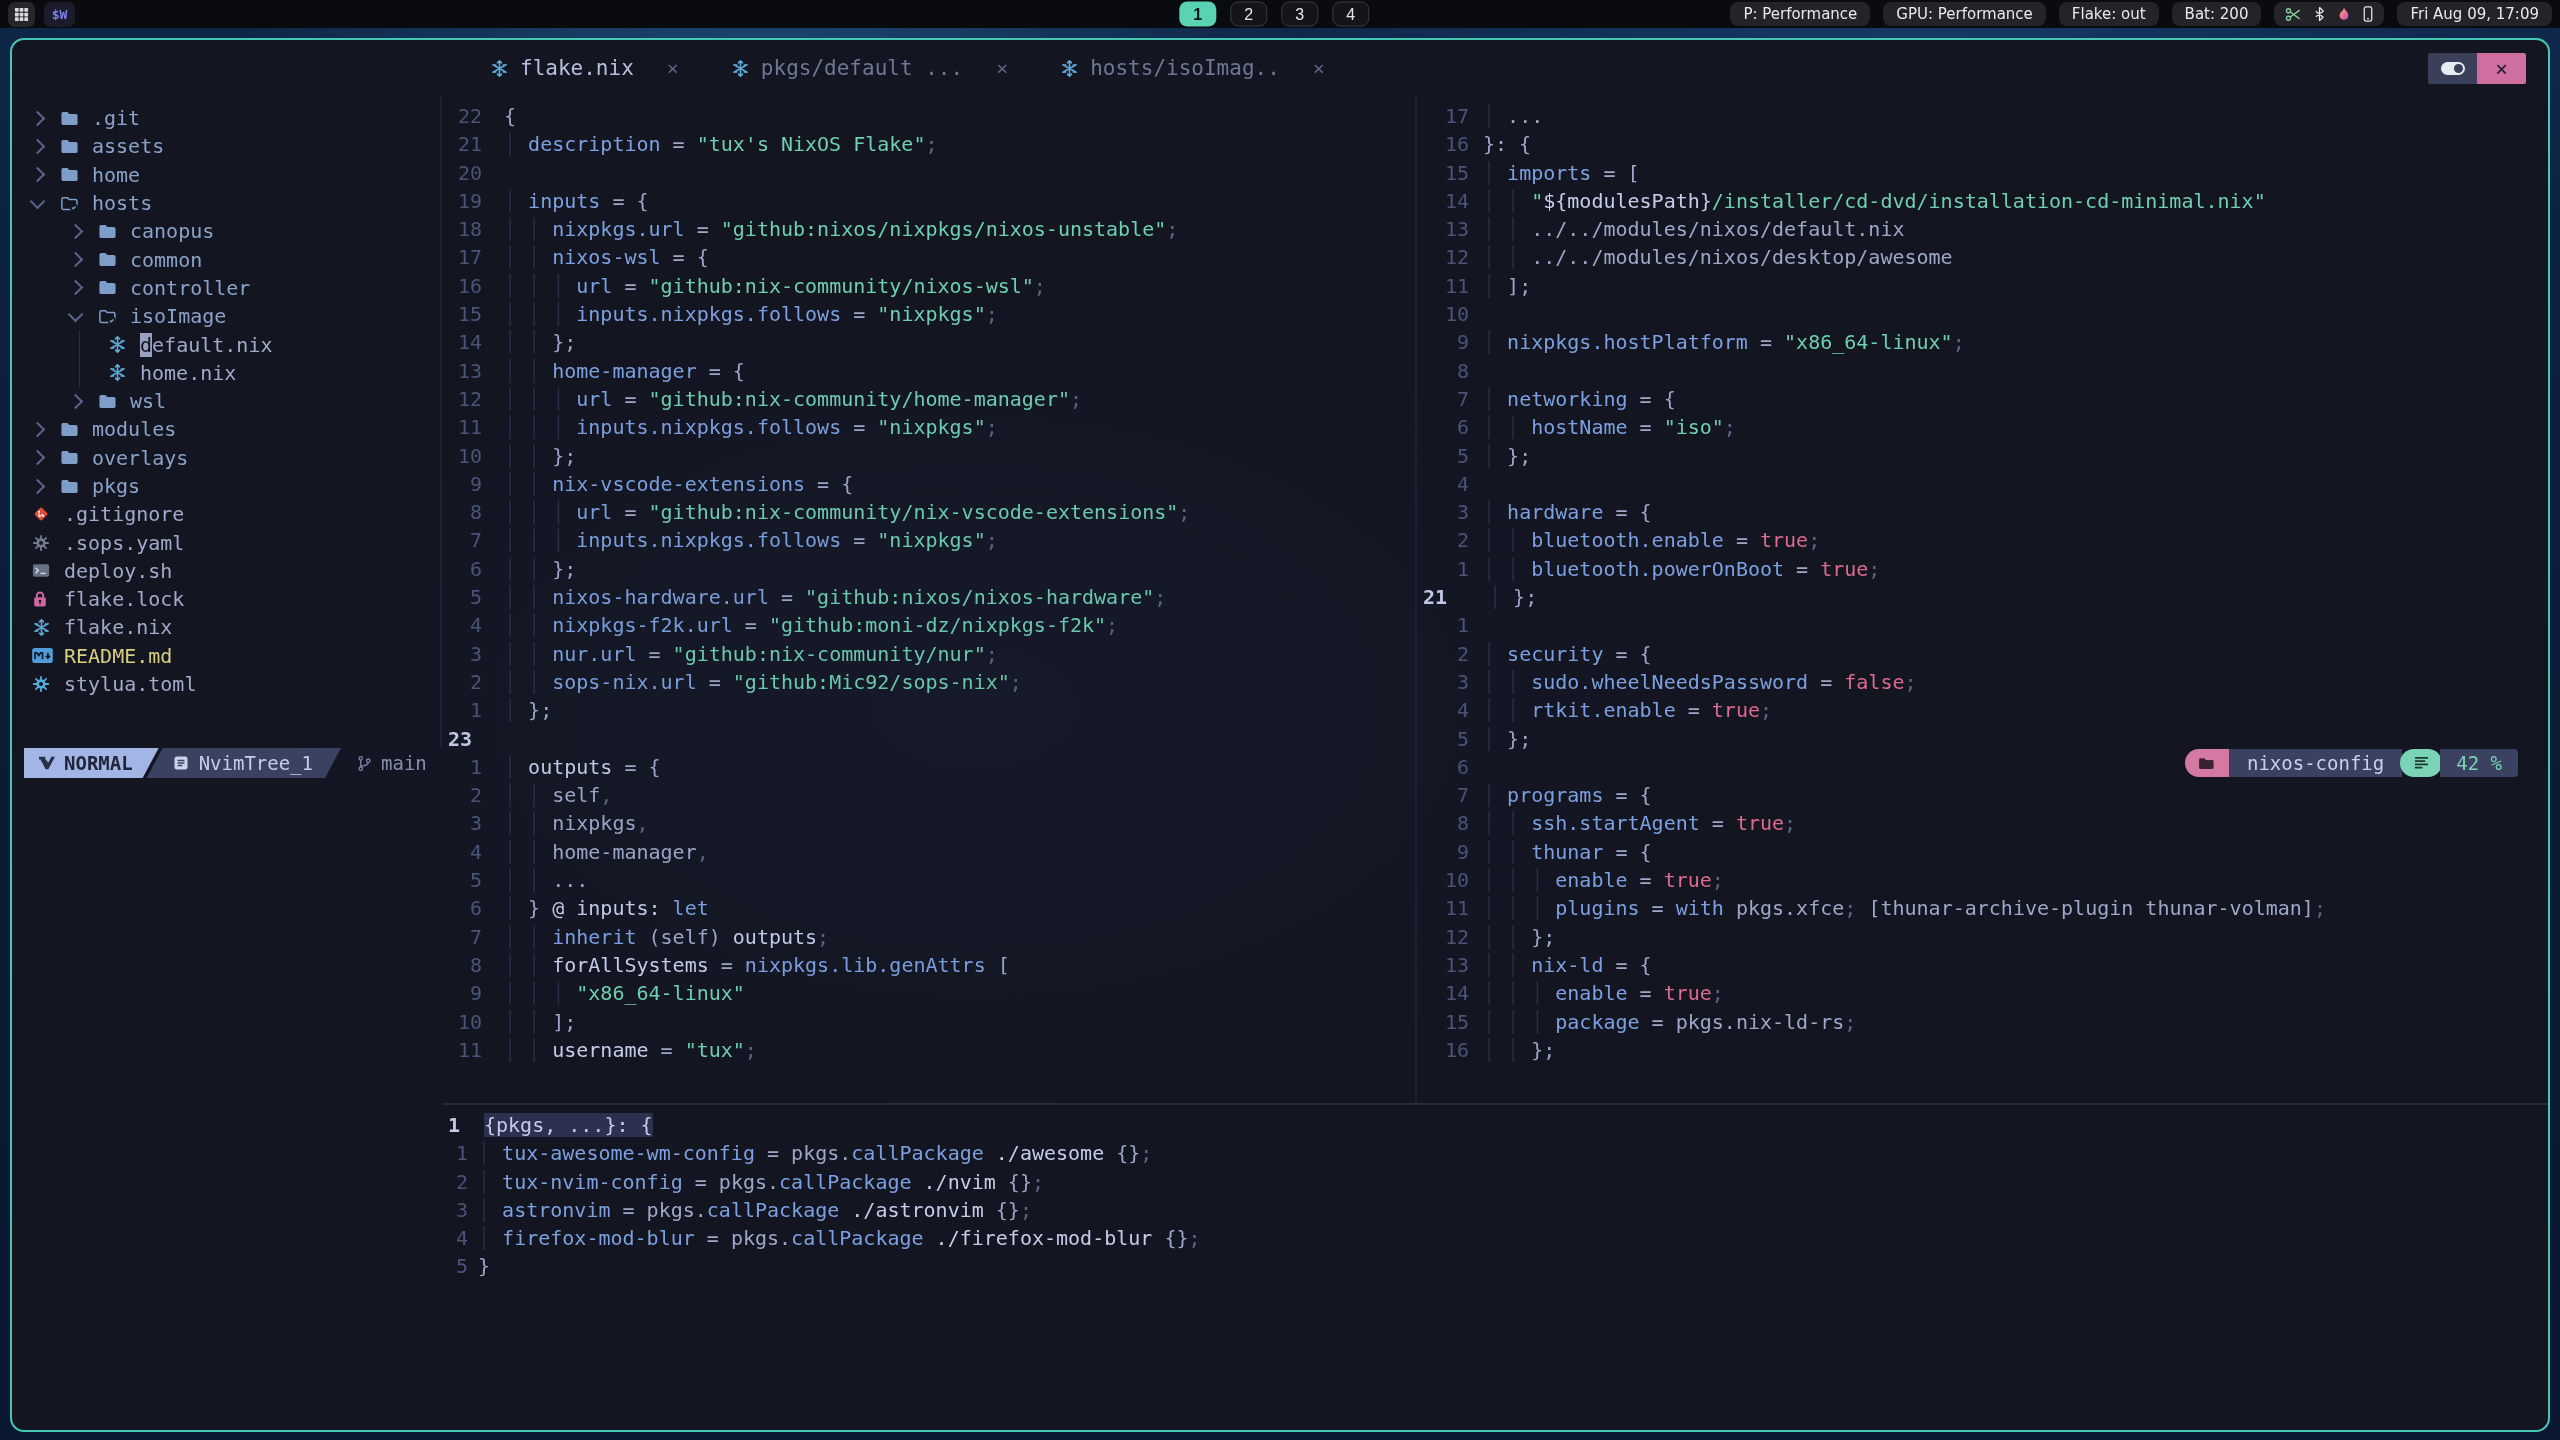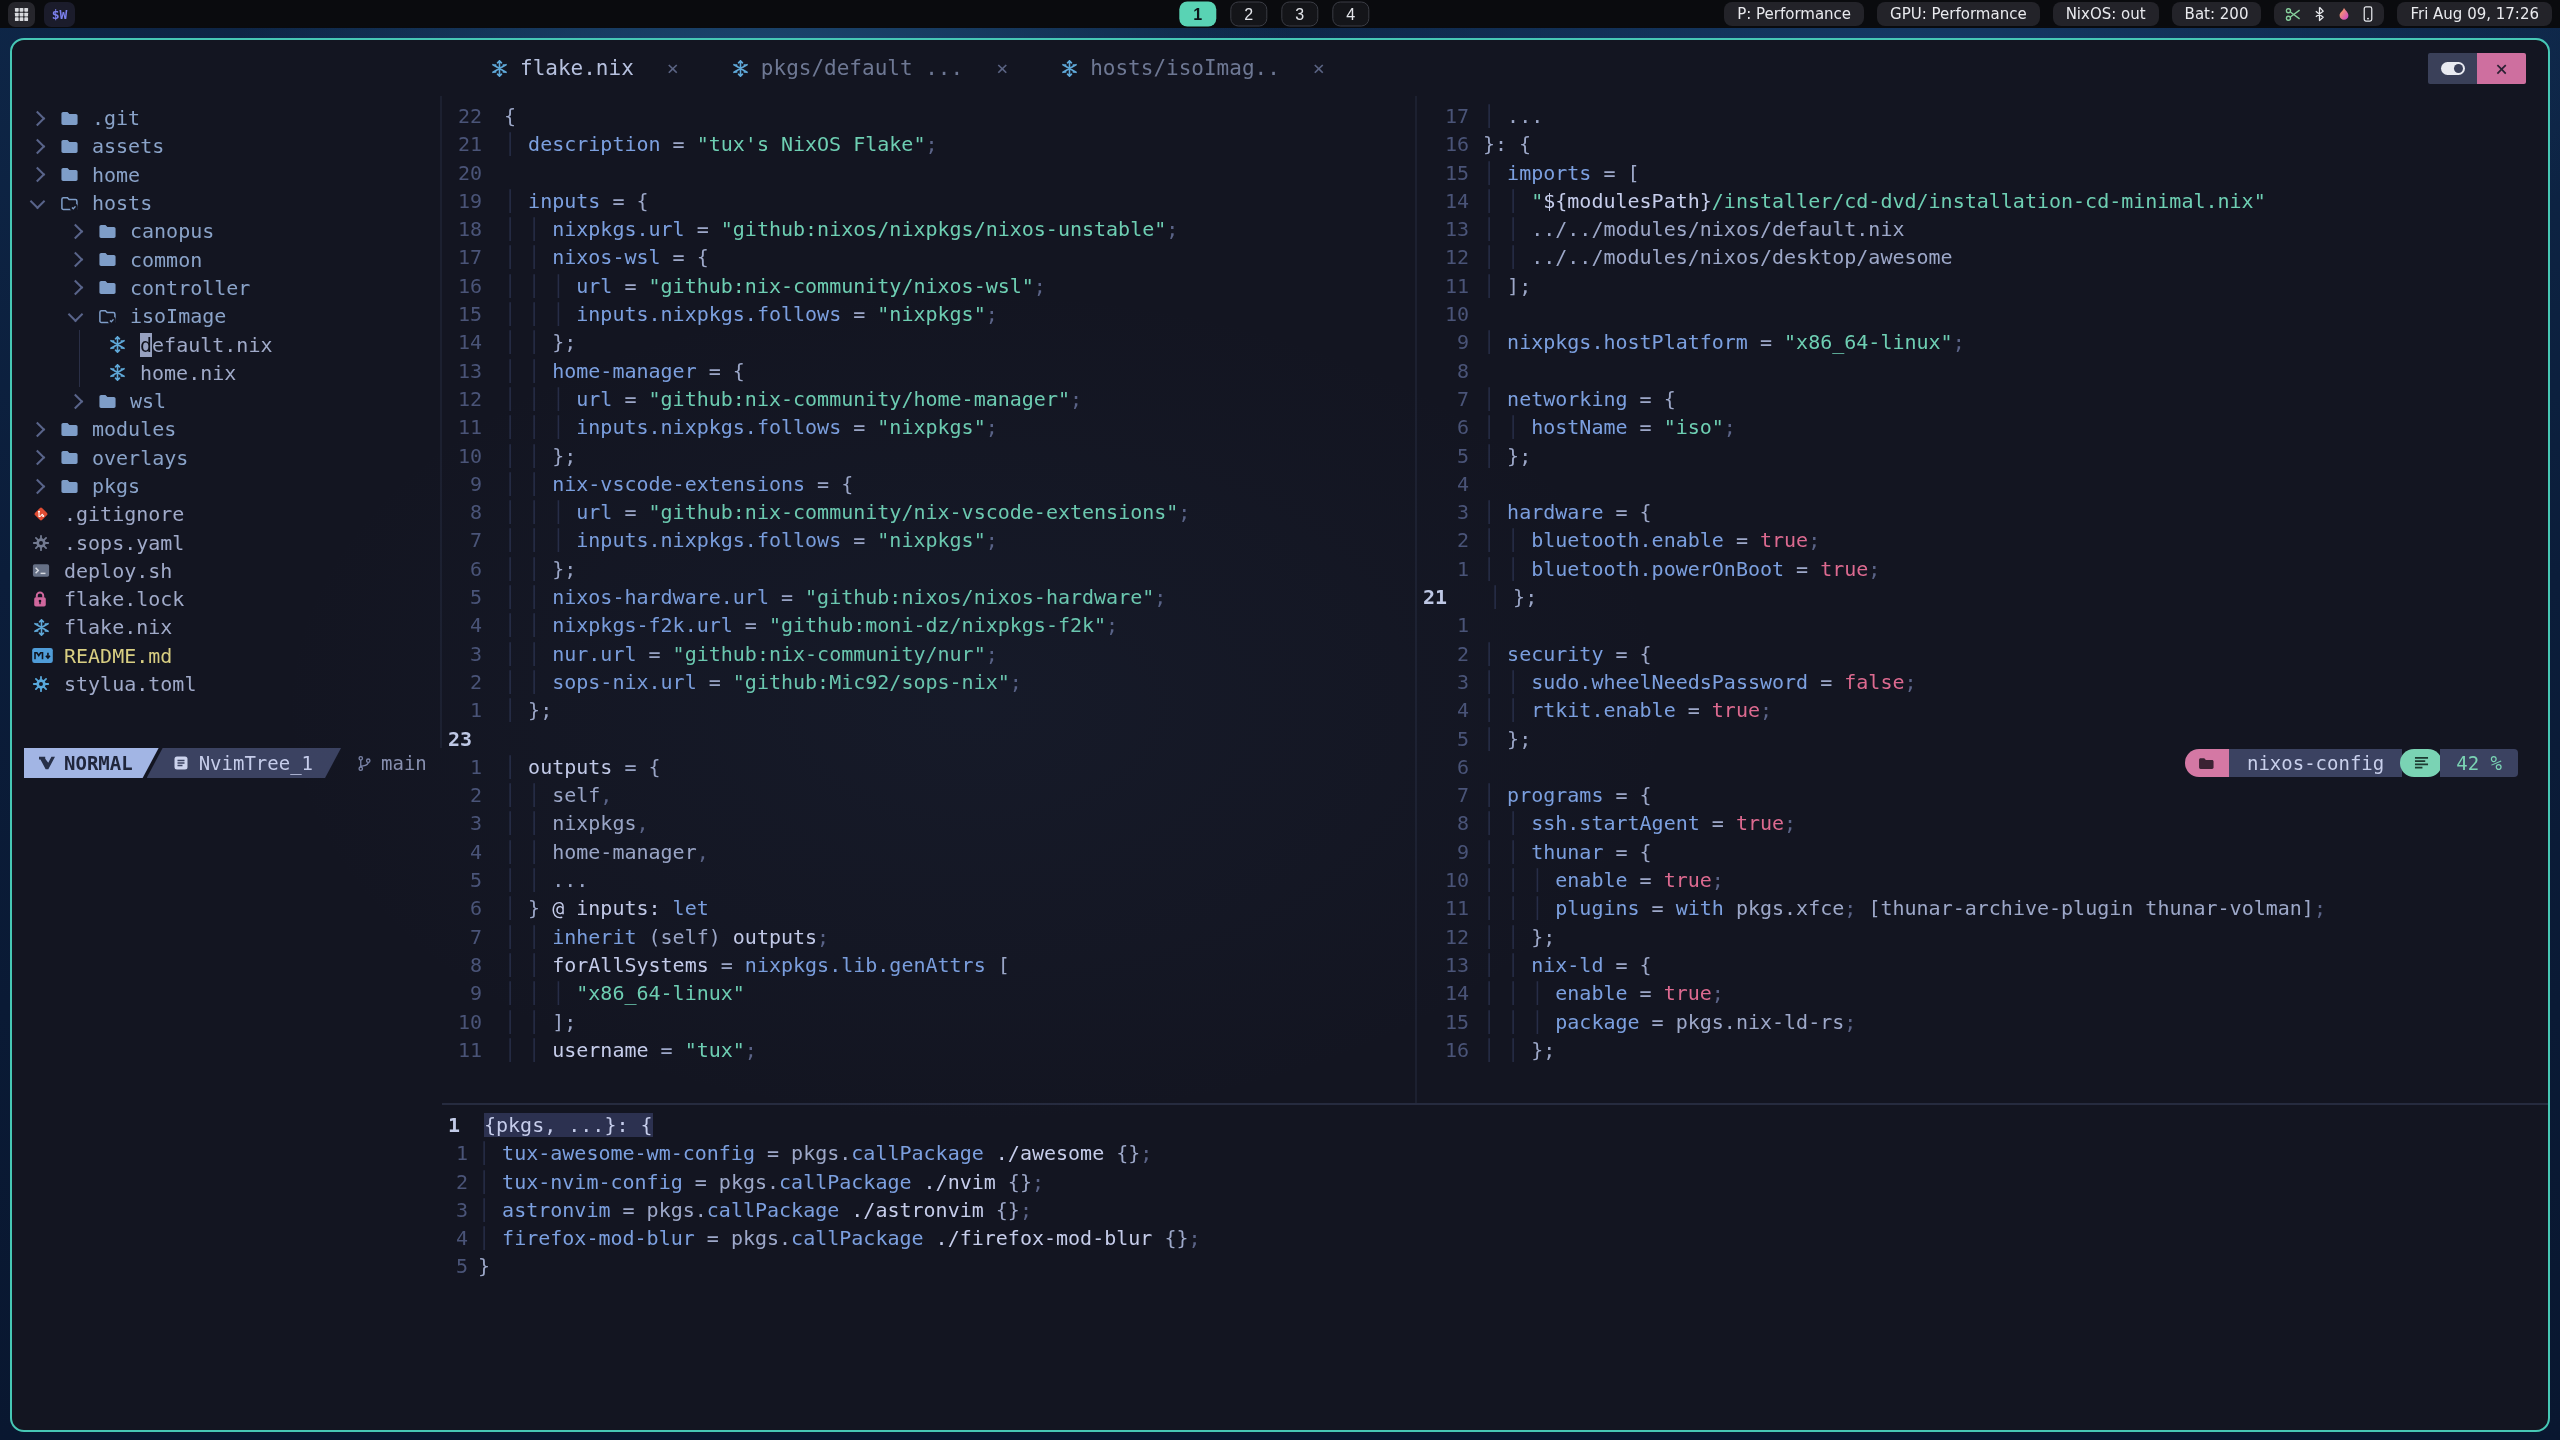--- a/index.html
+++ b/index.html
@@ -145,21 +145,21 @@
   <div class="tb-center" id="workspaces">
       <button class="ws active" style="border: none;">1</button>
       <button class="ws">2</button>
       <button class="ws">3</button>
       <button class="ws">4</button>
     </div>
   <div class="tb-right" id="tb-right">
 
   <div class="pill">P: Performance</div>
       <div class="pill">GPU: Performance</div>
-      <div class="pill">NixOS: out</div>
+      <div class="pill">Flake: out</div>
       <div class="pill">Bat: 200</div>
       <div class="pill icons">
         <span style="display: flex;">
           <svg viewBox="0 0 18 16" width="17" height="15">
             <g stroke="#86cf9c" stroke-width="1.5" fill="none">
               <circle cx="3.6" cy="4" r="2.2"></circle>
               <circle cx="3.6" cy="12" r="2.2"></circle>
               <path d="M5.6 5.3L15.5 12.6M5.6 10.7L15.5 3.4"></path>
             </g>
           </svg>
@@ -180,21 +180,21 @@
             <path d="M7 .8c1 2.9 4.7 4.5 4.7 8.2A4.7 4.7 0 0 1 7 13.7 4.7 4.7 0 0 1 2.3 9C2.3 5.7 6 4.7 7 .8z" fill="url(#flg)"></path>
           </svg>
         </span>
         <span style="display: flex;">
           <svg viewBox="0 0 10 17" width="10" height="16">
             <rect x="1" y="1" width="8" height="15" rx="1.8" stroke="#e8eaee" stroke-width="1.3" fill="none"></rect>
             <circle cx="5" cy="13.4" r="1" fill="#e8eaee"></circle>
           </svg>
         </span>
       </div>
-      <div class="pill">Fri Aug 09, 17:26</div>
+      <div class="pill">Fri Aug 09, 17:09</div>
     </div>
 </div>
 
 <div class="window">
 
   <div class="tabline">
     <div style="display:flex" id="tabs">
         <div class="tab active">
           <span style="display: flex;">
             <svg viewBox="0 0 20 20" width="19" height="19">

